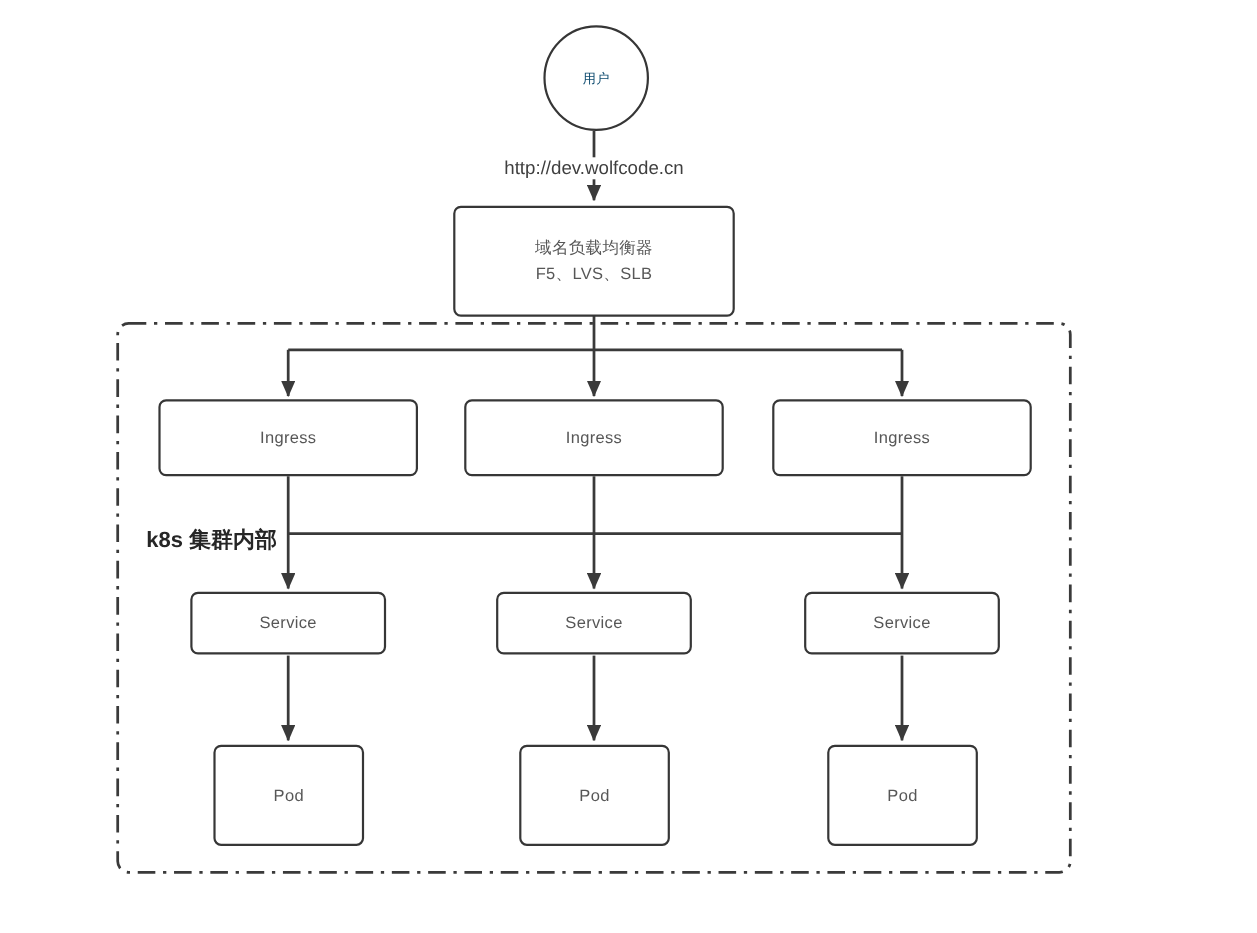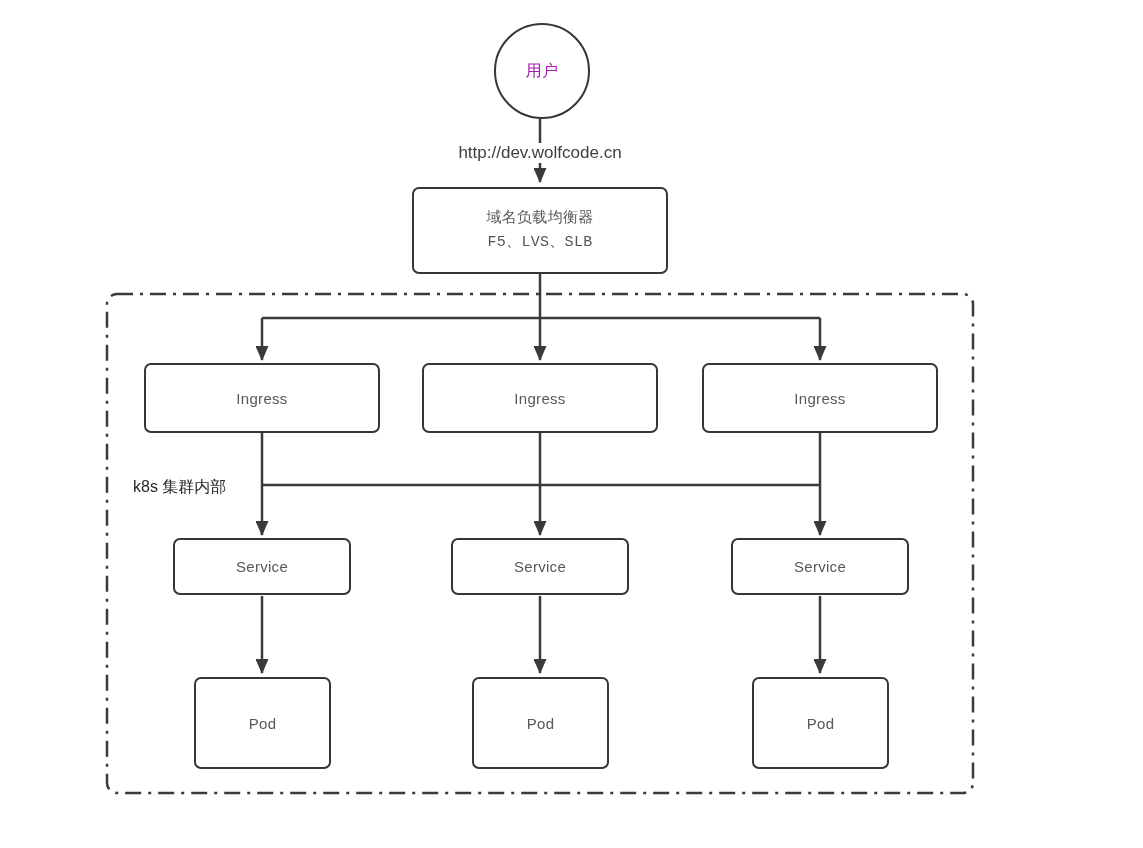--- a/index.html
+++ b/index.html
@@ -30,35 +30,35 @@
     position:absolute;
     background:#fff;
     border:2.5px solid var(--border);
     display:flex;flex-direction:column;
     align-items:center;justify-content:center;
     color:var(--node_text);
     font-size:15px;
     letter-spacing:0.3px;
   }
   .node.rect{border-radius:7px;}
-  .node.circle{border-radius:50%;color:#a21caf;font-size:16px;justify-content:center;}
+  .node.circle{border-radius:50%;color:#0c4a6e;font-size:12px;justify-content:center;}
   .edge-label{
     position:absolute;
     transform:translateX(-50%);
     background:var(--background);
     padding:0 5px;
     color:var(--label_text);
     font-size:17px;
     white-space:nowrap;
   }
   .cluster-label{
     position:absolute;
     color:var(--cluster_label);
-    font-size:16px;
-    font-weight:normal;
+    font-size:20px;
+    font-weight:bold;
     white-space:nowrap;
   }
   .lb-line{line-height:1.55;}
 </style>
 </head>
 <body>
 
 <div class="canvas">
 
   <svg class="connectors" viewBox="0 0 1143 848" xmlns="http://www.w3.org/2000/svg">
@@ -89,21 +89,21 @@
     <path d="M540 596 L540 673" marker-end="url(#arrow)"></path>
     <path d="M820 596 L820 673" marker-end="url(#arrow)"></path>
   </svg>
 
   <div class="node circle" style="left:494px;top:23px;width:96px;height:96px;">
     <span>用户</span>
   </div>
 
   <div class="edge-label" style="left:540px;top:143px;">http://dev.wolfcode.cn</div>
 
-  <div class="node rect" style="left:412px;top:187px;width:256px;height:87px;font-family:Liberation Mono, monospace;">
+  <div class="node rect" style="left:412px;top:187px;width:256px;height:101px;">
     <span class="lb-line">域名负载均衡器</span>
     <span class="lb-line">F5、LVS、SLB</span>
   </div>
 
   <div class="cluster-label" style="left:133px;top:477px;">k8s 集群内部</div>
 
   <div class="node rect" style="left:144px;top:363px;width:236px;height:70px;">
     <span>Ingress</span>
   </div>
   <div class="node rect" style="left:422px;top:363px;width:236px;height:70px;">

